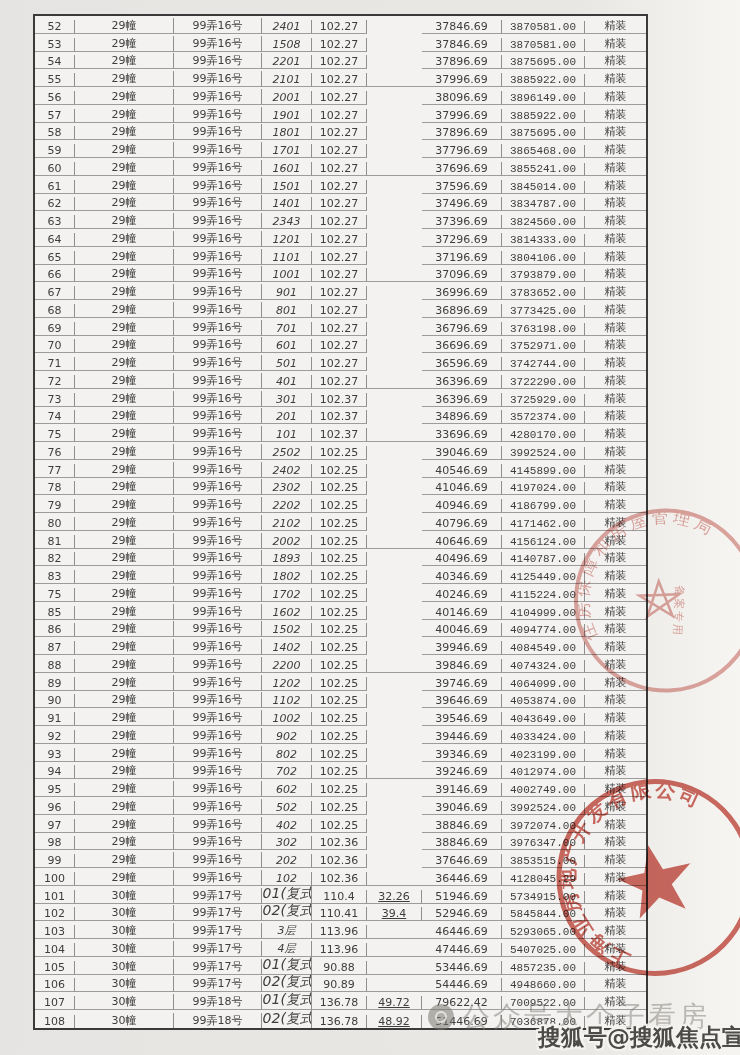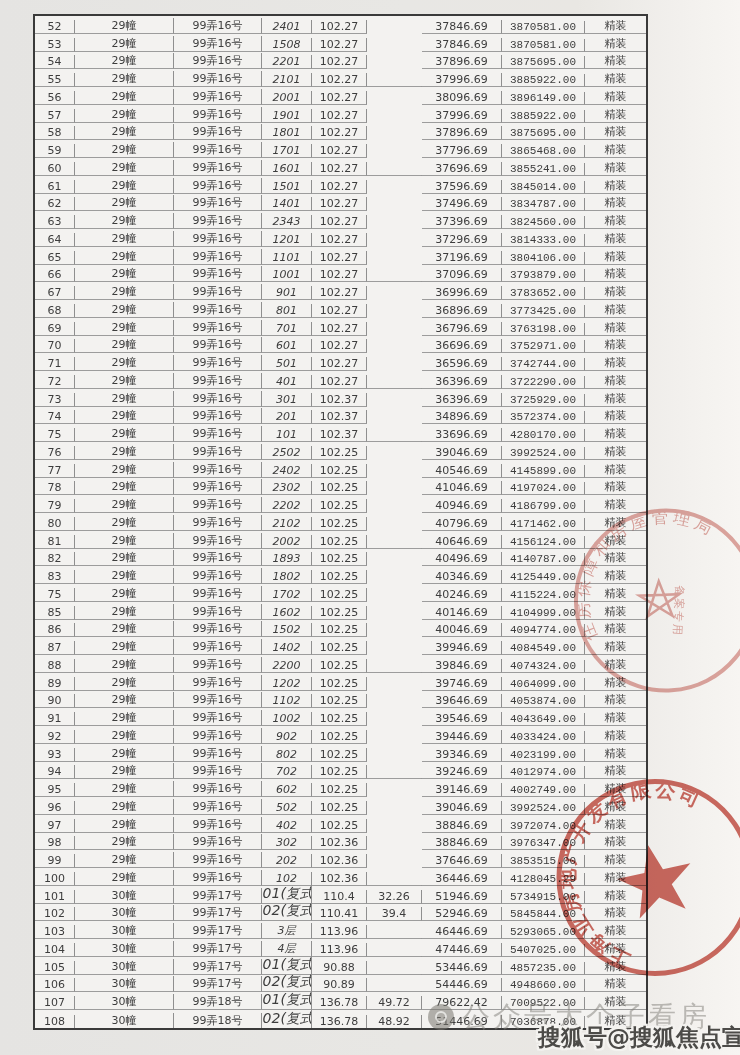--- a/index.html
+++ b/index.html
@@ -27,21 +27,21 @@
     border-right:1px solid #8f8f8f;
     border-bottom:1px solid #9c9c9c;
     white-space:nowrap;overflow:hidden;
     letter-spacing:0;
   }
   .tcell.small{font-size:14px;}
   .tcell.noB{border-bottom:none;}
   .trow:last-child .tcell{border-bottom:none;}
   .tcell.c8{border-right:none;}
   .c0{width:40px;} .c1{width:99px;} .c2{width:88px;} .c3{width:50px;font-style:italic;}
-  .c4{width:55px;} .c5{width:55px;} .c6{width:80px;} .c7{width:83px;font-family:Liberation Mono, monospace;}
+  .c4{width:55px;} .c5{width:55px;text-decoration:underline;} .c6{width:80px;} .c7{width:83px;font-family:Liberation Mono, monospace;}
   .c8{width:63px;flex:1;}
   
   .seal{position:absolute;mix-blend-mode:multiply;pointer-events:none;}
   .seal1{left:566px;top:498px;width:200px;height:205px;opacity:.5;transform:rotate(18deg);}
   .seal2{left:550px;top:770px;width:210px;height:215px;opacity:.8;transform:rotate(-12deg);}
   
   .wm-wechat{
     position:absolute;left:462px;top:998px;
     font-size:28px;letter-spacing:3px;
     color:rgba(128,126,120,.5);

